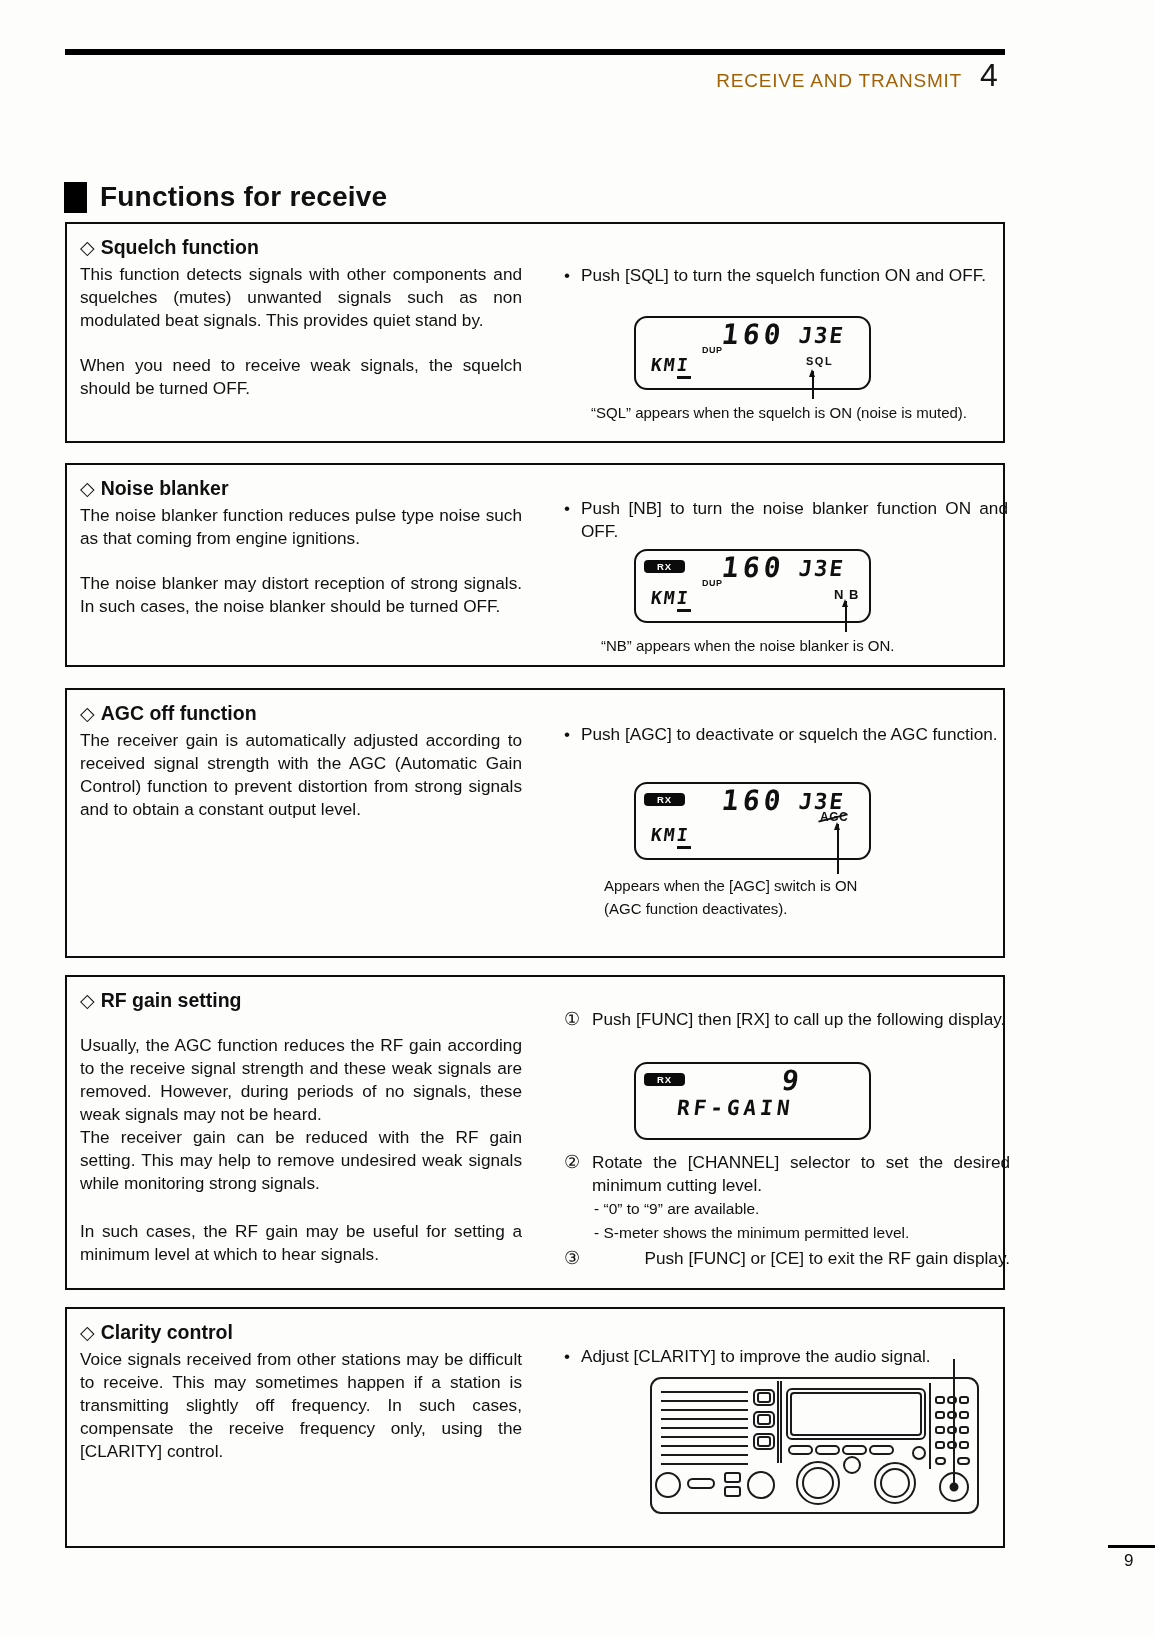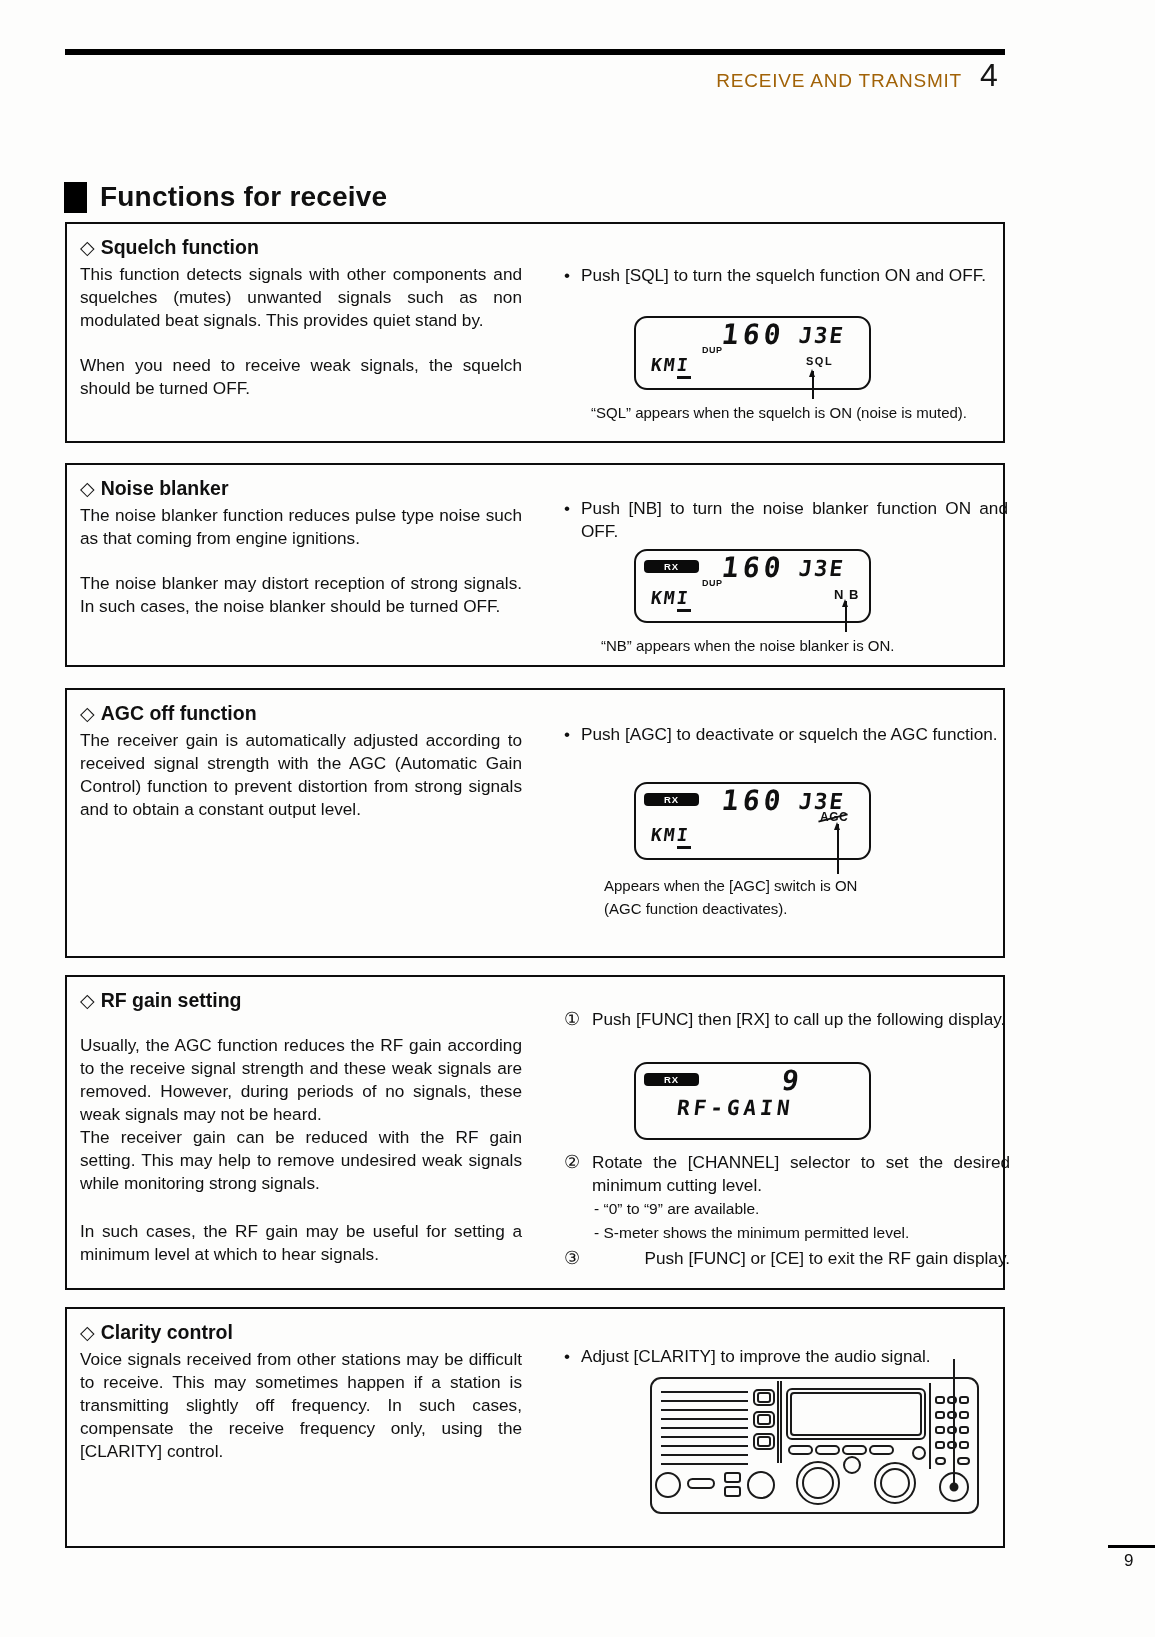--- a/index.html
+++ b/index.html
@@ -38,21 +38,21 @@
   
   .lcd { position:absolute; width:233px; height:70px; border:2.5px solid #101010; border-radius:13px; }
   .seg { font-family:"DejaVu Sans Mono", monospace; font-weight:700; display:inline-block; transform:skewX(-7deg); }
   .lcd-freq { position:absolute; left:86px; top:0px; font-size:28px; letter-spacing:4px; }
   .lcd-mode { position:absolute; left:163px; top:5px; font-size:22px; letter-spacing:2px; }
   .lcd-dup  { position:absolute; left:66px; top:27px; font-size:9px; font-weight:bold; letter-spacing:0.5px; }
   .lcd-chan { position:absolute; left:15px; top:36px; font-size:18px; letter-spacing:2px; }
   .chan-underline { position:absolute; left:41px; top:58px; width:14px; height:2.5px; background:#101010; }
   .lcd-ind { position:absolute; font-size:11px; font-weight:bold; letter-spacing:1.5px; }
   .lcd-badge { position:absolute; left:8px; top:9px; background:#0b0b0b; color:#fff;
-    font-size:9.5px; font-weight:bold; letter-spacing:1px; padding:1px 20px; border-radius:4px; }
+    font-size:9.5px; font-weight:bold; letter-spacing:1px; padding:1px 13px; border-radius:4px; }
   .lcd-value { position:absolute; left:146px; top:0px; font-size:28px; }
   .lcd-label { position:absolute; left:41px; top:32px; font-size:21px; letter-spacing:4px; }
   .agc-scribble { position:absolute; width:30px; height:1.8px; background:#101010; transform:rotate(-14deg); }
 
   
   .arrow-line { position:absolute; width:0; border-left:2px solid #101010; }
   .arrow-line::before { content:""; position:absolute; top:-2px; left:-4.6px;
     border-left:3.6px solid transparent; border-right:3.6px solid transparent; border-bottom:8px solid #101010; }
 
   .caption { position:absolute; font-size:15px; line-height:23px; }

